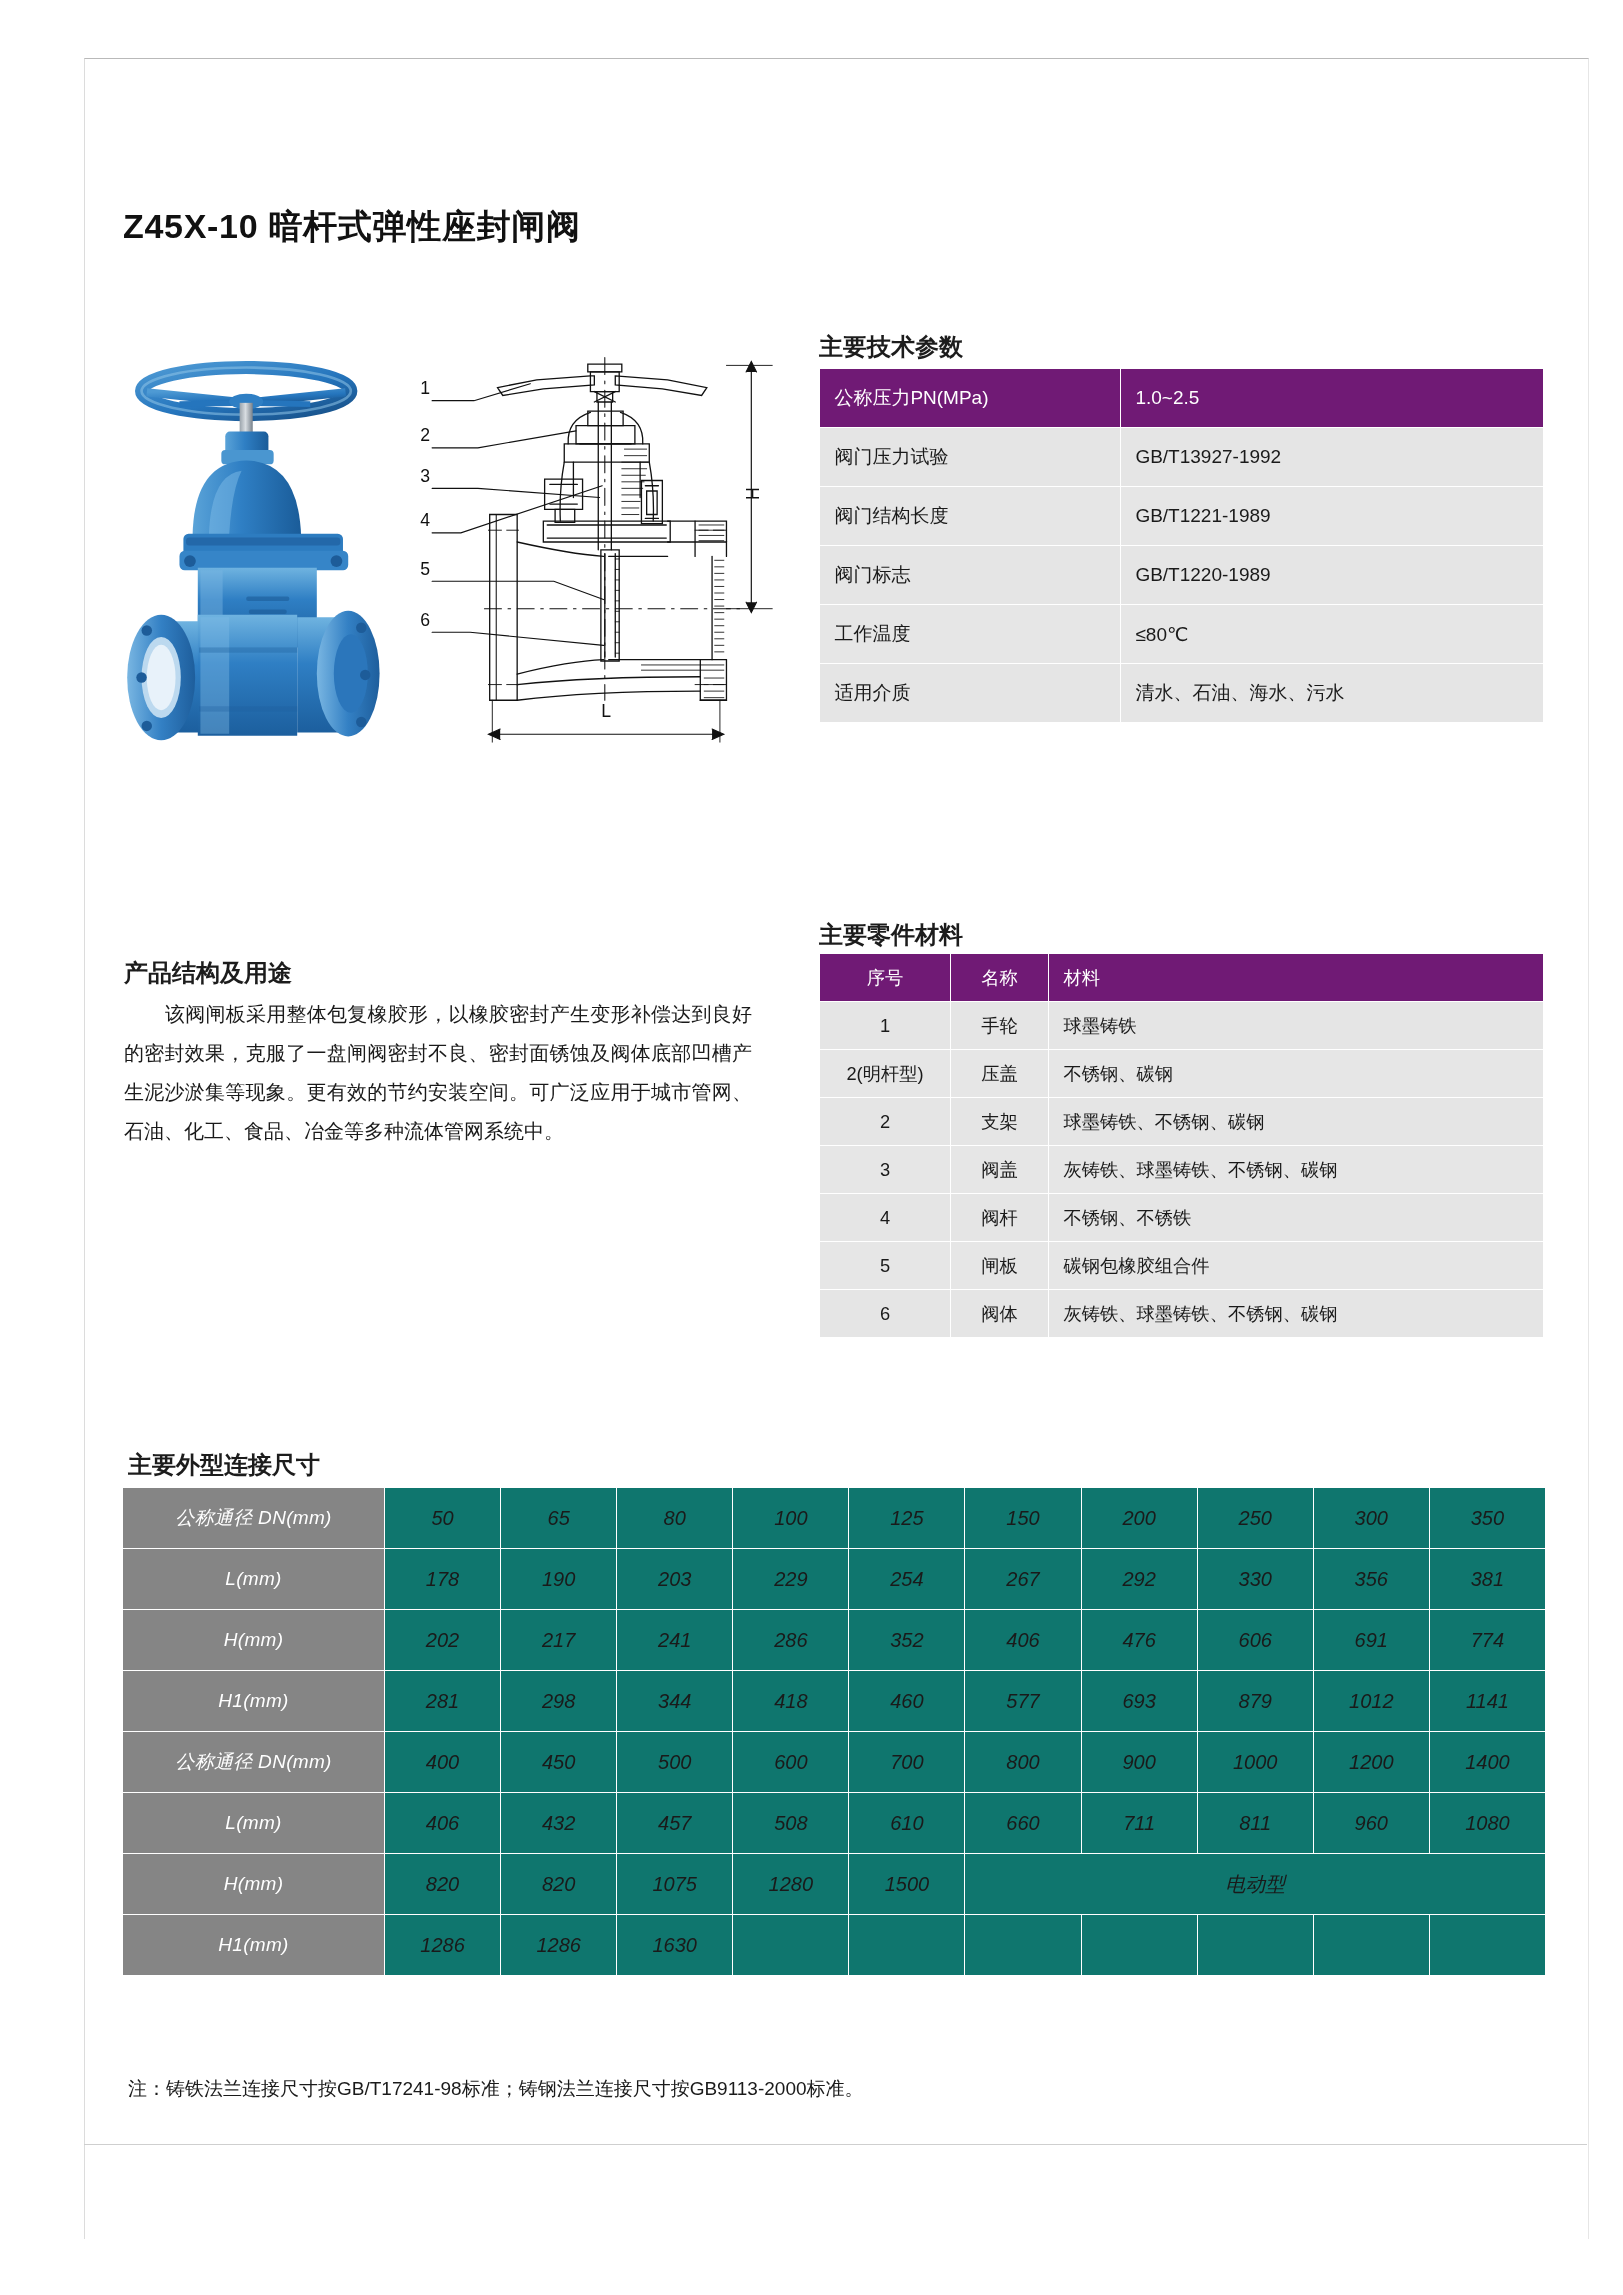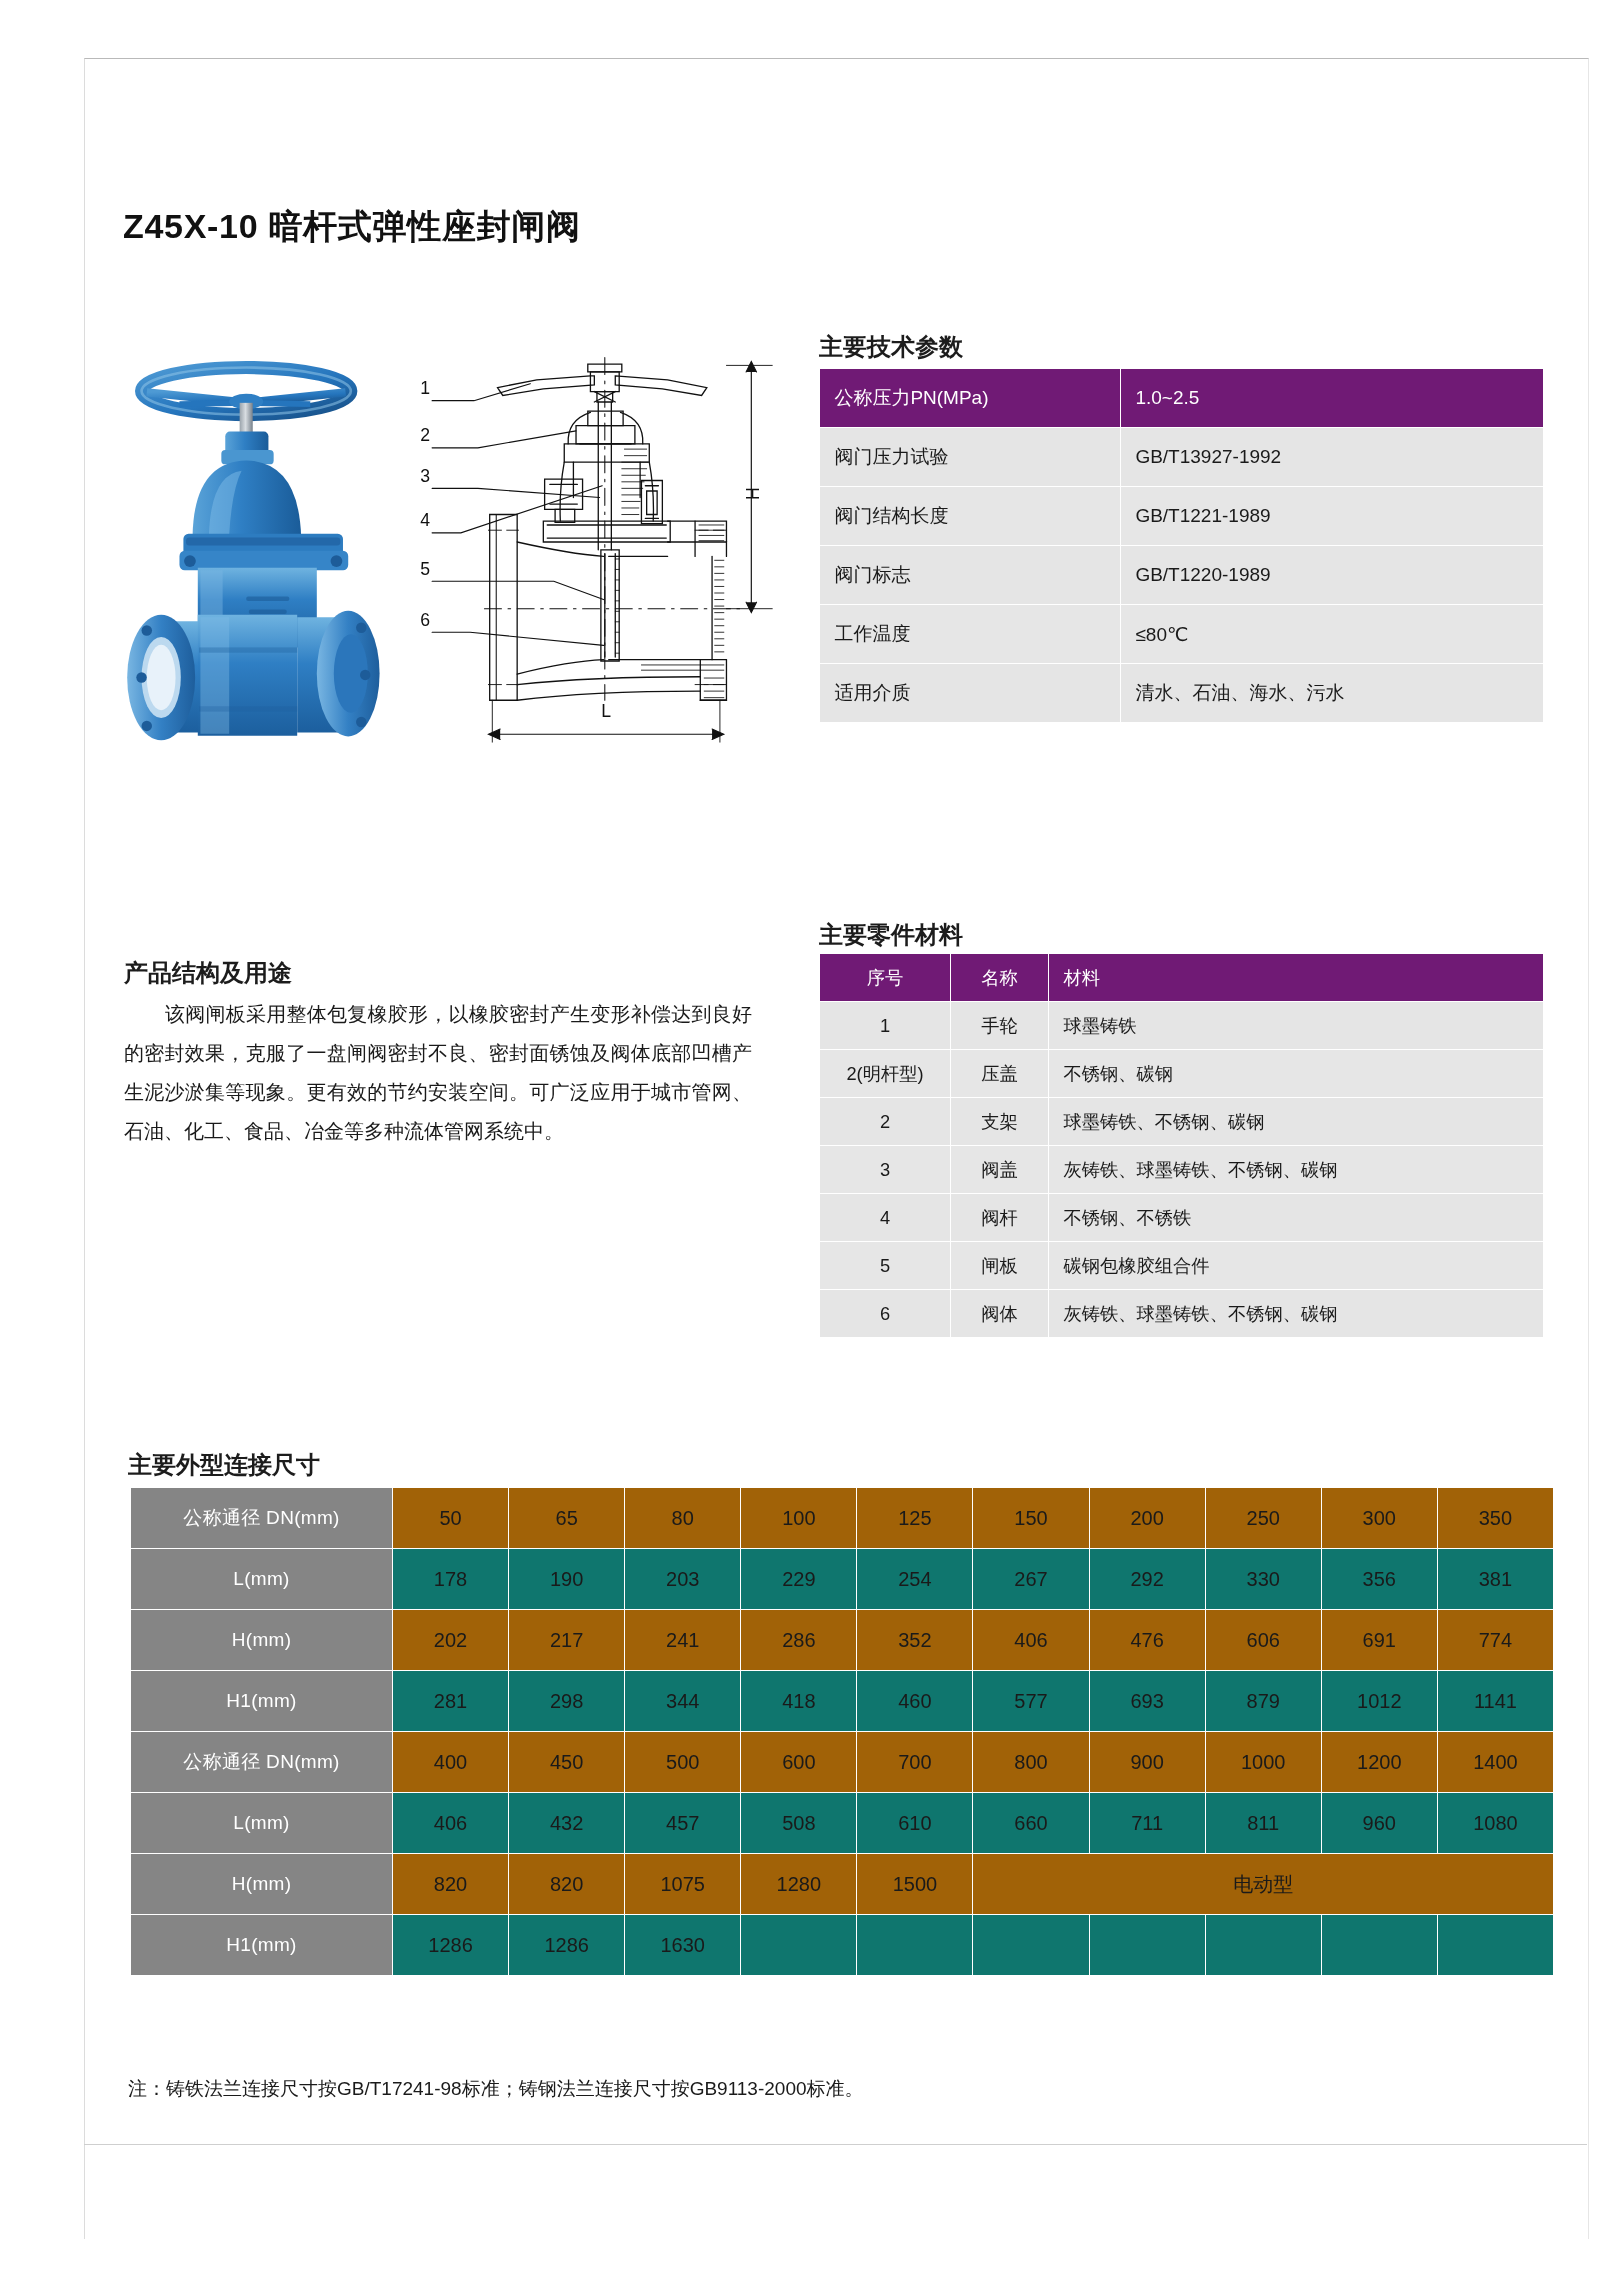--- a/index.html
+++ b/index.html
@@ -137,42 +137,43 @@
     font-size: 20px;
     line-height: 1.95;
     color: #1a1a1a;
     text-align: justify;
     text-indent: 41px;
   }
 
   
   #dims-table {
     position: absolute;
-    left: 130px;
+    left: 122px;
     top: 1487px;
     width: 1424px;
     border-collapse: collapse;
     table-layout: fixed;
     font-size: 20px;
+    font-style: italic;
   }
   #dims-table td {
     border: 1.3px solid #ffffff;
     height: 60px;
     text-align: center;
     vertical-align: middle;
     padding: 0;
   }
   #dims-table td.rowlabel {
     background: #858585;
     color: #ffffff;
     font-size: 19px;
     letter-spacing: 0.3px;
   }
   #dims-table col.lbl { width: 262px; }
-  #dims-table tr.band-a td.cell { background: #a16207; }
+  #dims-table tr.band-a td.cell { background: #0f766e; }
   #dims-table tr.band-b td.cell { background: #0f766e; }
 
   
   .footnote {
     position: absolute;
     left: 128px;
     top: 2076px;
     font-size: 19px;
     color: #1a1a1a;
     white-space: nowrap;

